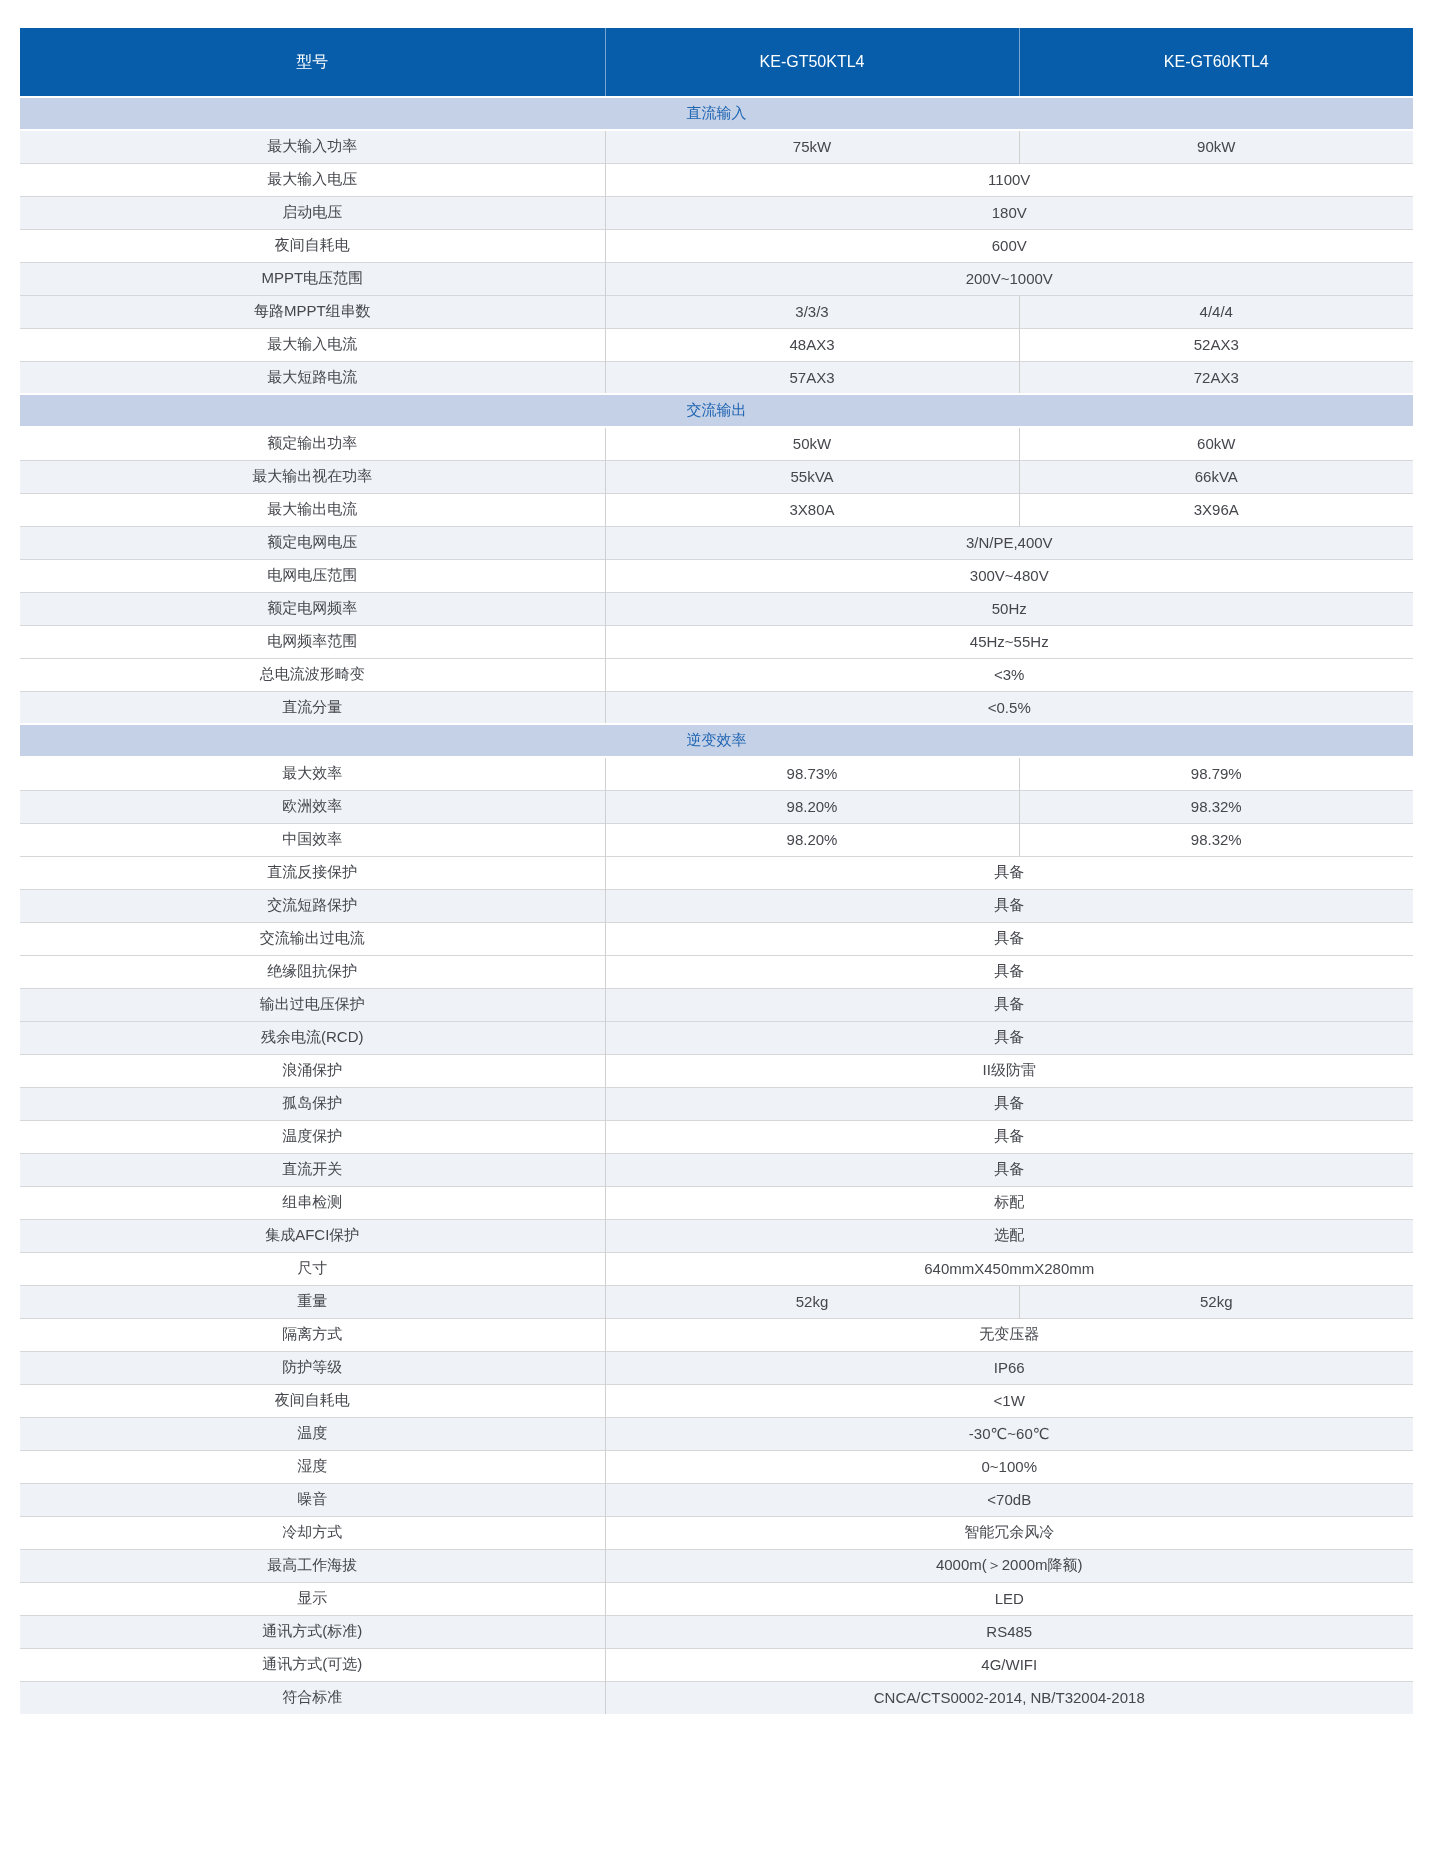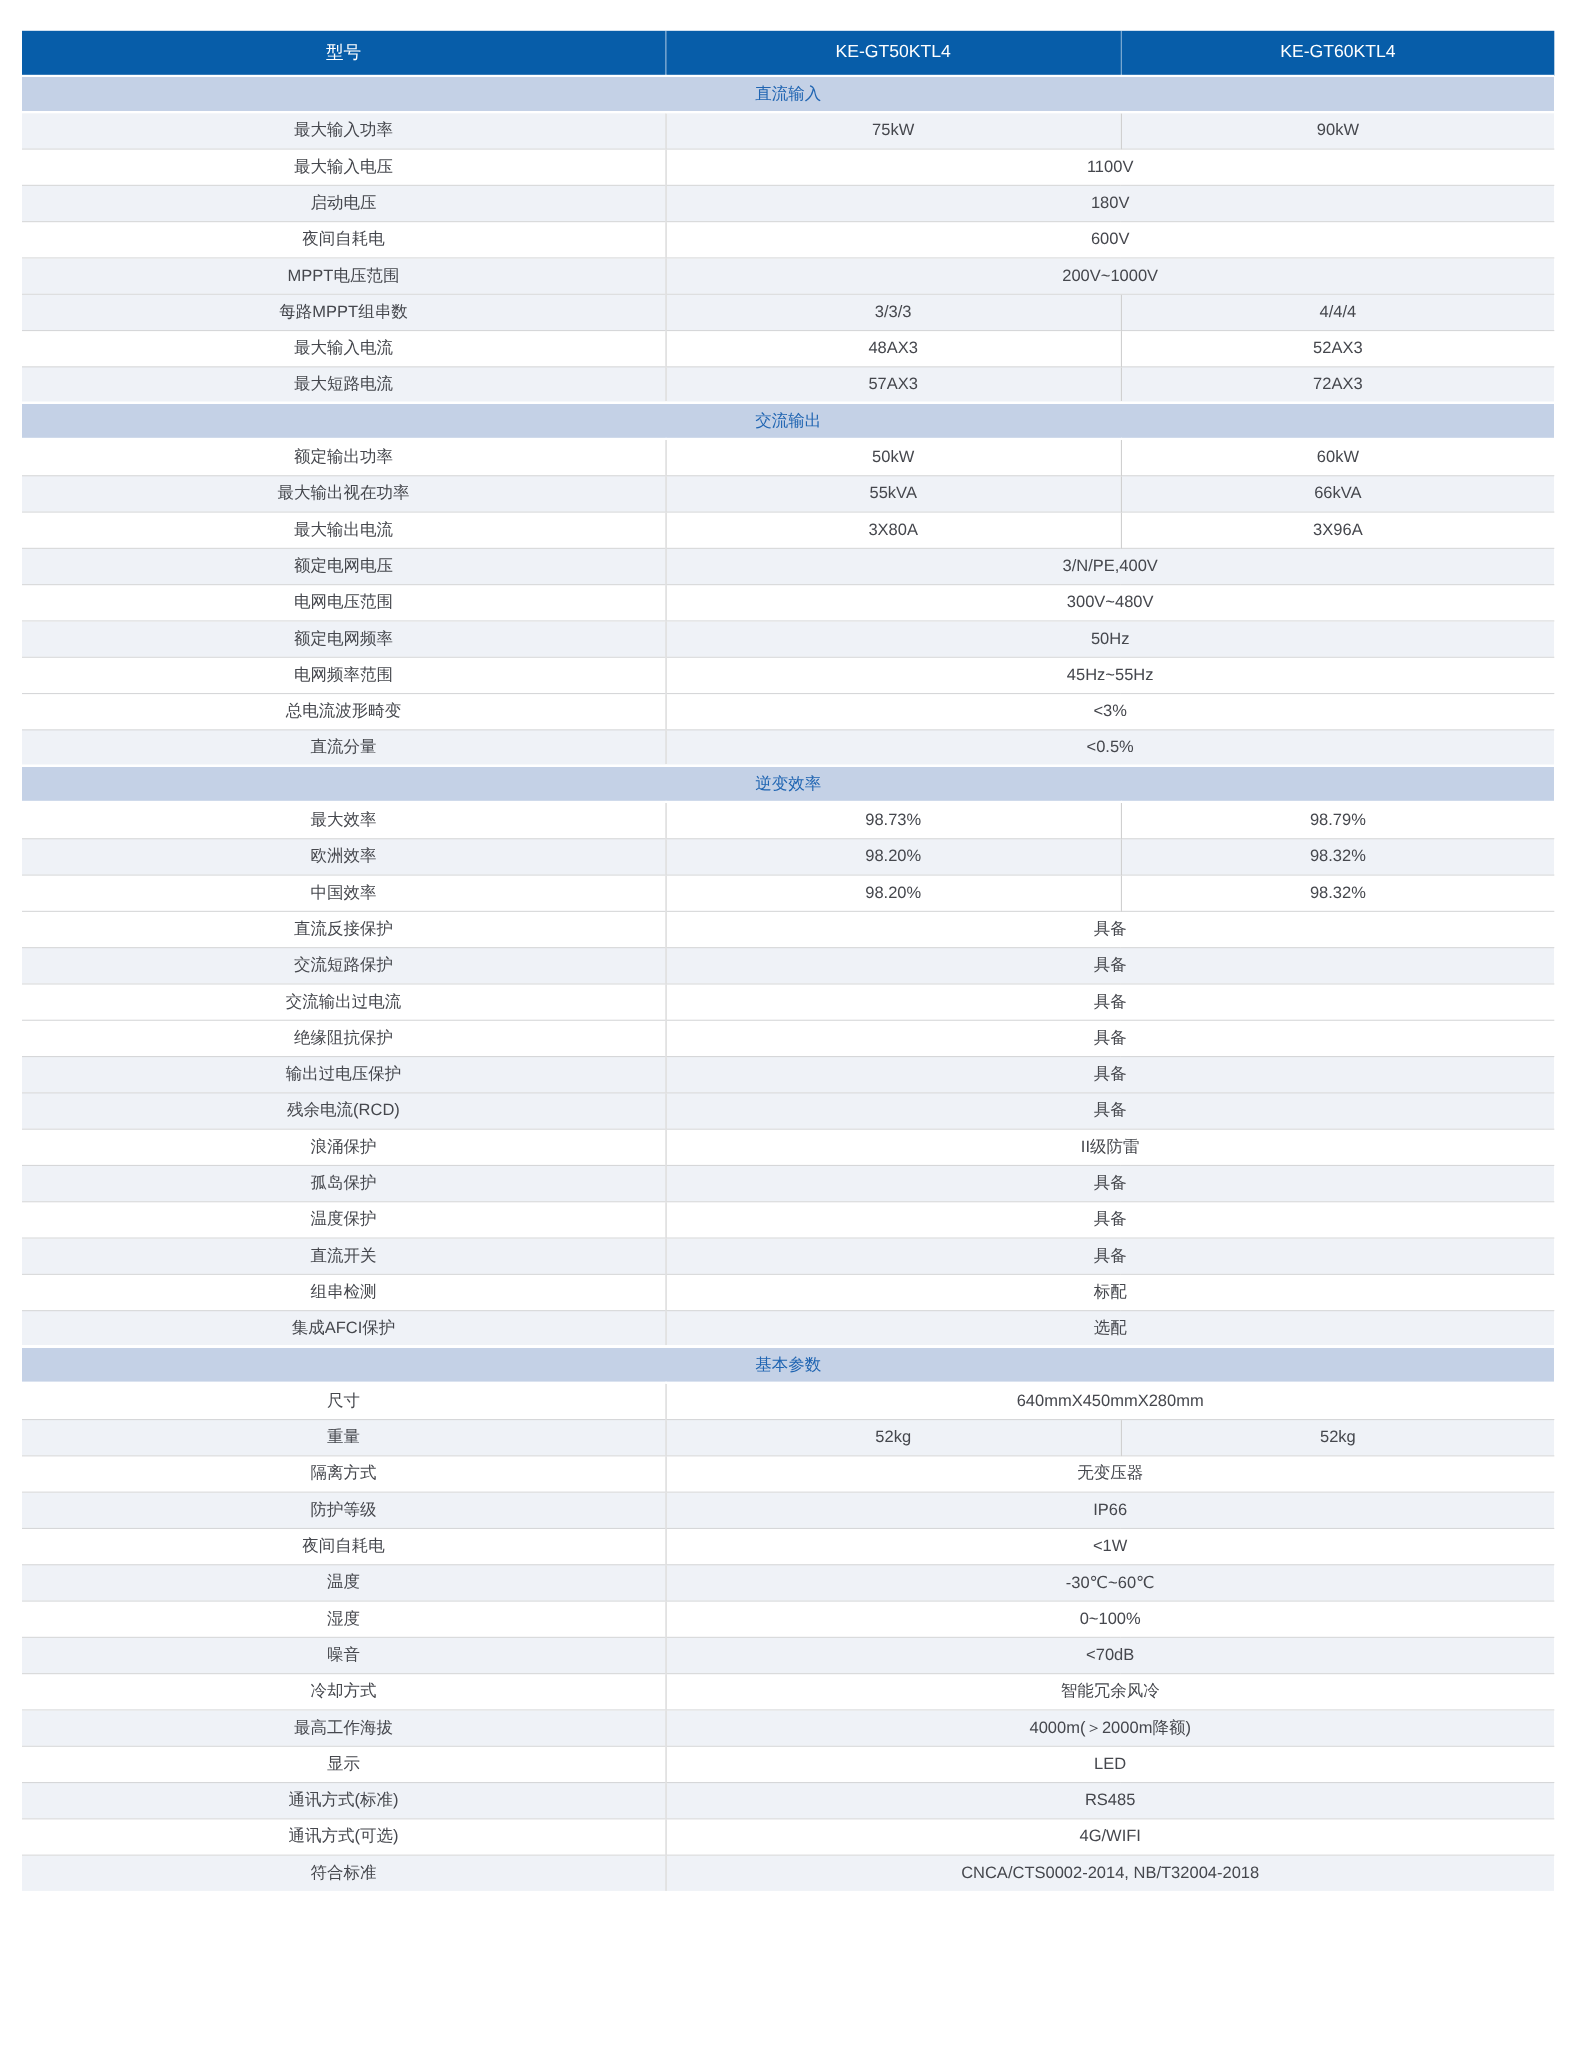--- a/index.html
+++ b/index.html
@@ -36,21 +36,21 @@
   col.c2 { width: 414px; }
   col.c3 { width: 394px; }
   thead th {
     background: var(--header-bg);
     color: var(--header-text);
     font-size: 16px;
     font-weight: normal;
     height: 40px;
     text-align: center;
     vertical-align: middle;
-    padding: 0;
+    padding: 14px;
   }
   thead th + th {
     border-left: 1px solid rgba(255,255,255,0.45);
   }
   td {
     font-size: 15px;
     color: var(--body-text);
     text-align: center;
     vertical-align: middle;
     height: 33px;
@@ -237,23 +237,20 @@
           <td class="value-cell merged" colspan="2">具备</td>
         </tr>
         <tr class="data-row">
           <td class="label-cell">组串检测</td>
           <td class="value-cell merged" colspan="2">标配</td>
         </tr>
         <tr class="data-row shaded">
           <td class="label-cell">集成AFCI保护</td>
           <td class="value-cell merged" colspan="2">选配</td>
         </tr>
-        <tr class="section-row">
-          <td colspan="3">基本参数</td>
-        </tr>
         <tr class="data-row">
           <td class="label-cell">尺寸</td>
           <td class="value-cell merged" colspan="2">640mmX450mmX280mm</td>
         </tr>
         <tr class="data-row shaded">
           <td class="label-cell">重量</td>
           <td class="value-cell">52kg</td>
           <td class="value-cell second">52kg</td>
         </tr>
         <tr class="data-row">

